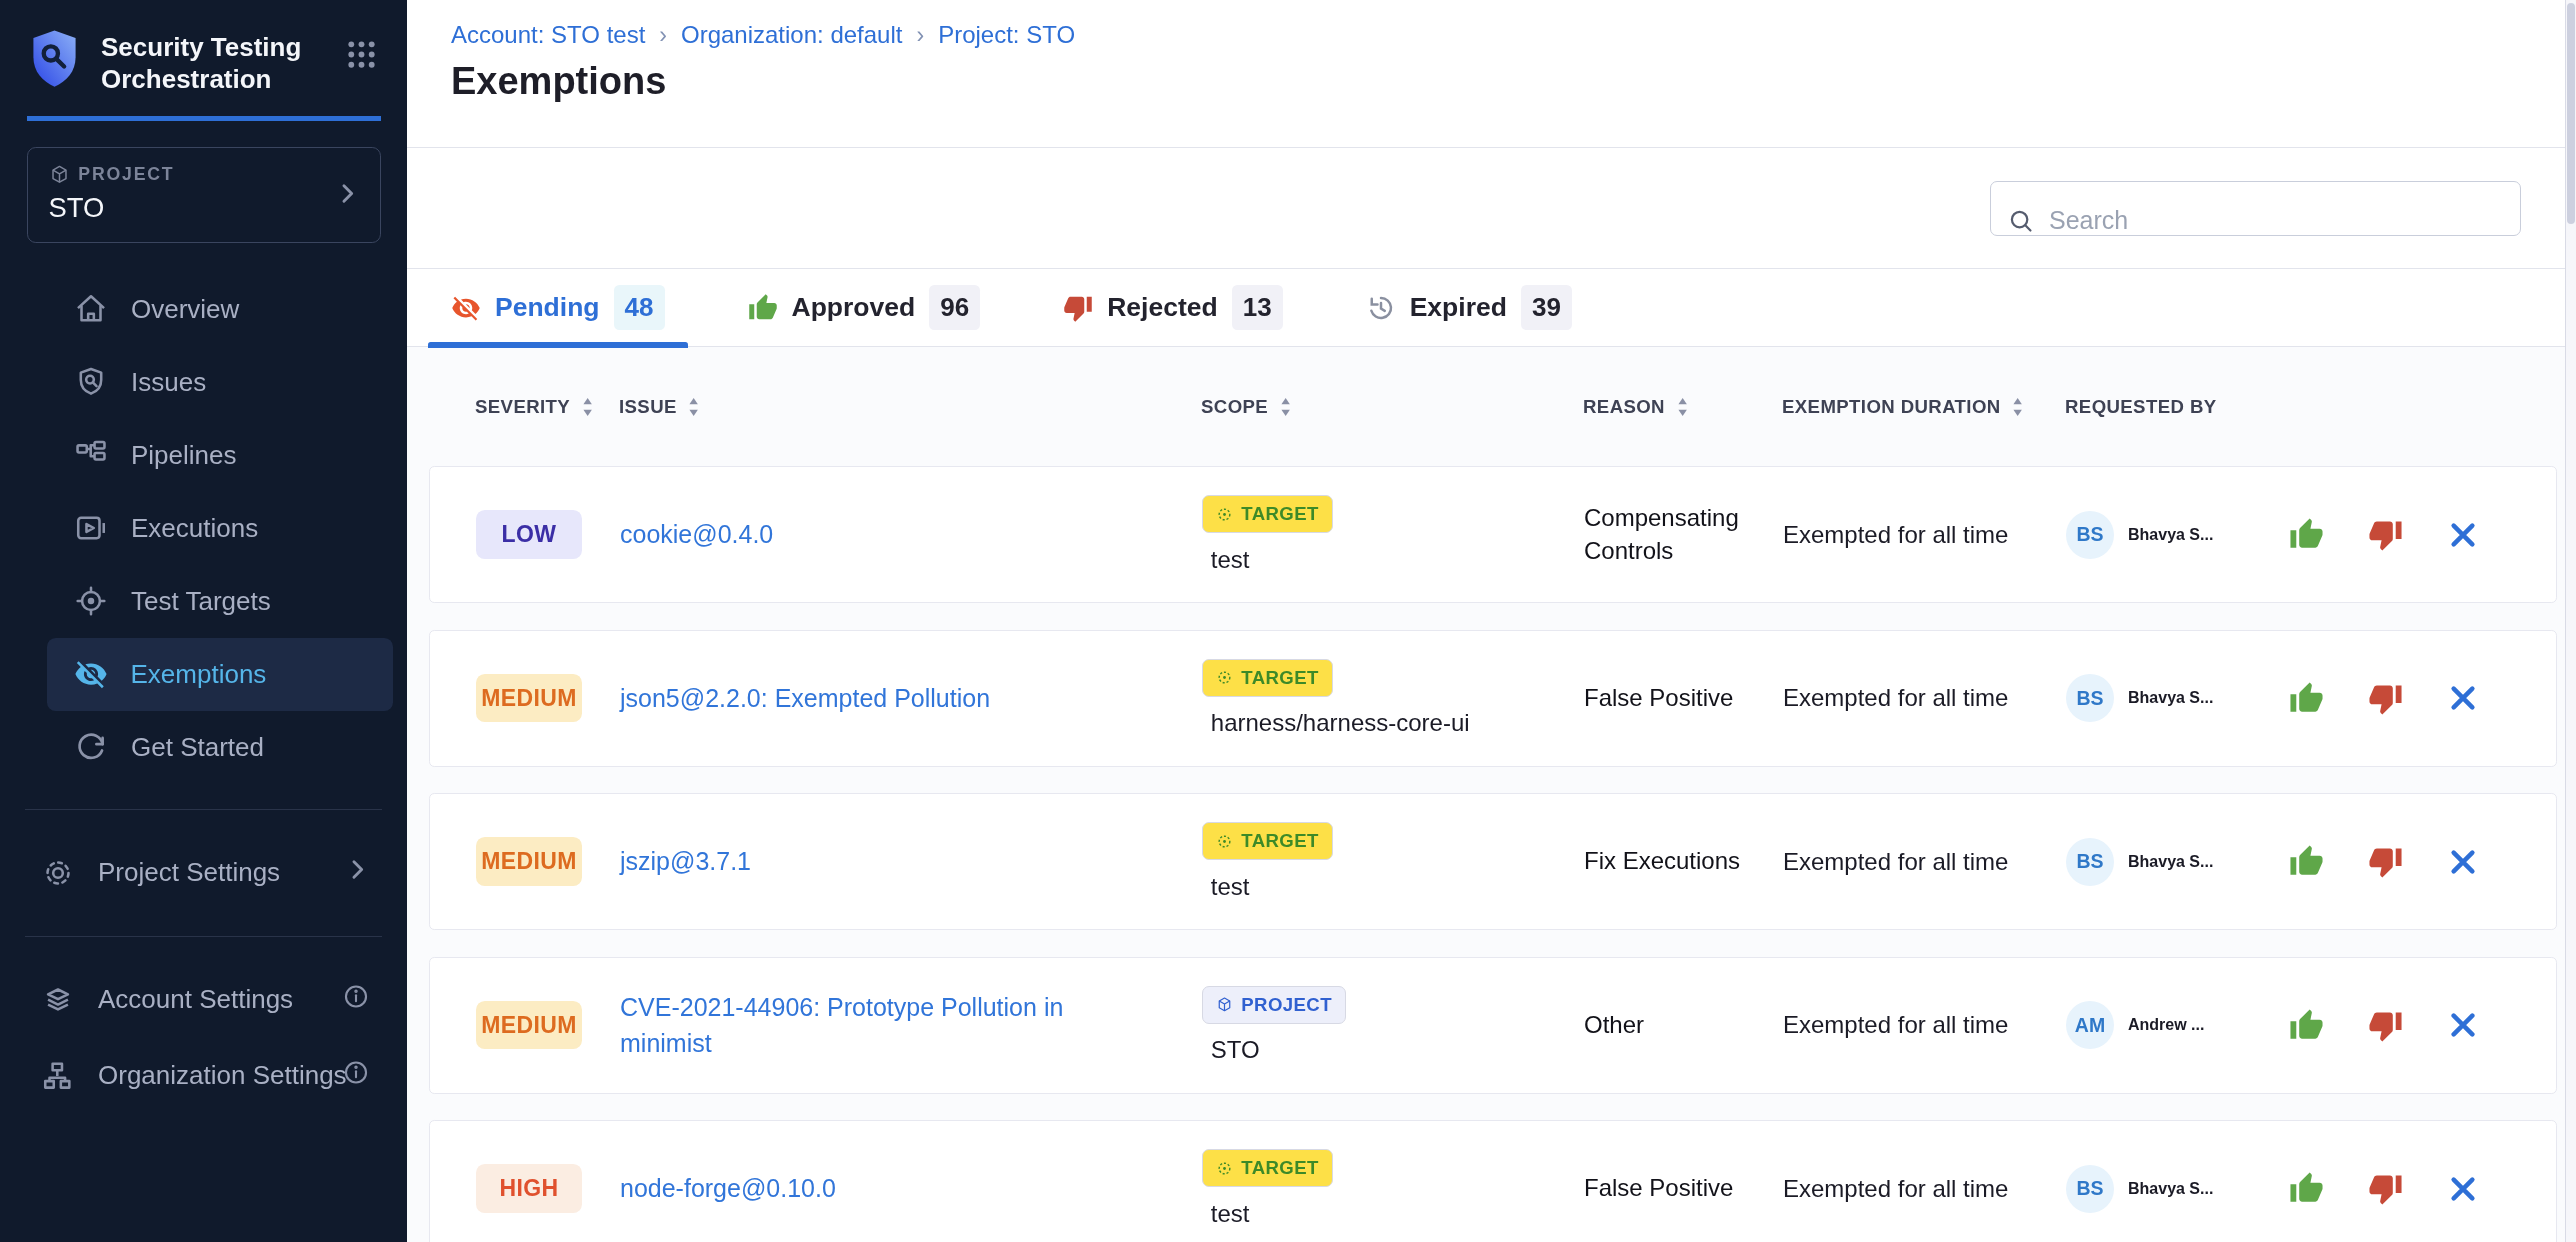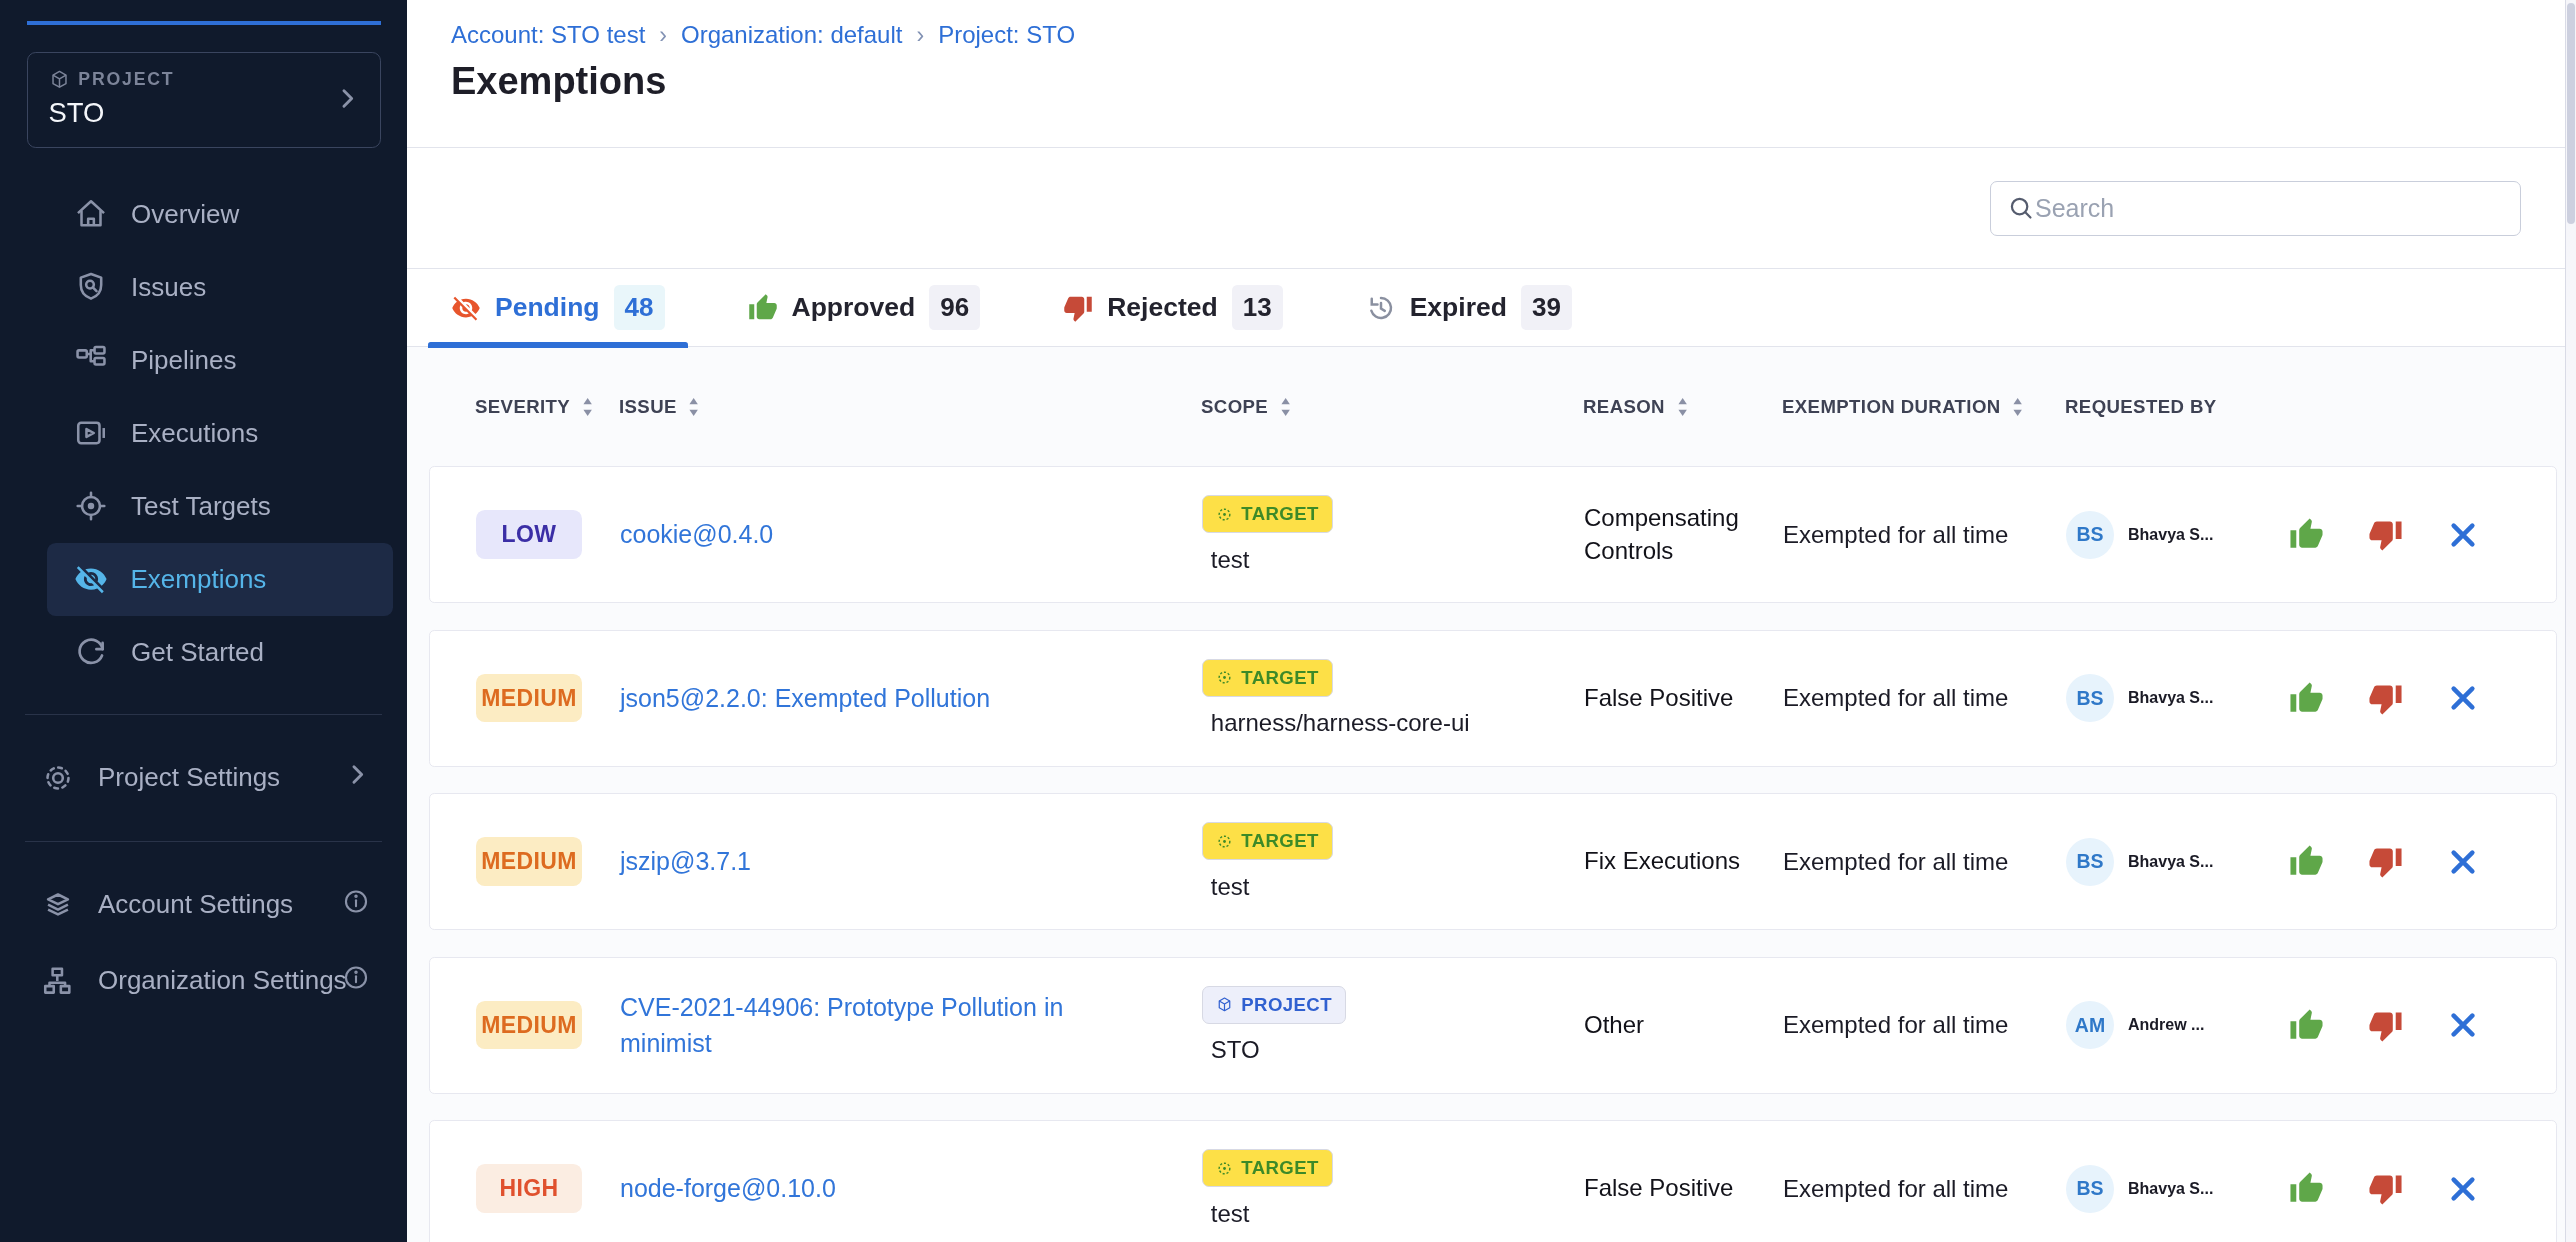--- a/index.html
+++ b/index.html
@@ -30,21 +30,21 @@
 
   
   .main { flex:1; display:flex; flex-direction:column; background:#fff; position:relative; }
   .page-header { height:148px; border-bottom:1.8px solid #E2E4EC; padding:21px 0 0 44px; }
   .breadcrumb { display:flex; align-items:center; gap:14px; font-size:24px; }
   .crumb { color:#2E6FD6; text-decoration:none; cursor:pointer; }
   .crumb-sep { color:#8292B4; font-size:23px; }
   .page-title { font-size:38px; font-weight:bold; color:#1E1E28; margin-top:10.6px; }
 
   .toolbar-row { height:121px; border-bottom:1.8px solid #E2E4EC; display:flex; align-items:center; justify-content:flex-end; padding-right:55px; }
-  .search-box { width:531px; height:55px; border:1.8px solid #C9CEDB; border-radius:7px; display:flex; align-items:center; padding:0 16px; background:#fff; }
+  .search-box { width:531px; height:55px; border:1.8px solid #C9CEDB; border-radius:7px; display:flex; align-items:flex-end; gap:14px; padding:0 16px; background:#fff; }
   .search-box input { border:none; outline:none; flex:1; font-size:25px; color:#394150; font-family:"Liberation Sans", sans-serif; }
   .search-box input::placeholder { color:#9AA2B2; }
 
   .tabs-row { height:78px; border-bottom:1.8px solid #E2E4EC; display:flex; align-items:stretch; padding-left:21px; }
   .tab { display:flex; align-items:center; gap:14px; padding:0 23px; margin-right:37px; position:relative; font-size:26.5px; font-weight:bold; color:#23232E; cursor:pointer; }
   .tab .count { min-width:51px; text-align:center; padding:7px 10.6px; border-radius:5.3px; background:#F1F1F7; font-size:26px; font-weight:bold; color:#23232E; }
   .tab.active { color:#2E6FD6; }
   .tab.active .count { background:#E9F6FA; color:#2E6FD6; }
   .tab.active::after { content:""; position:absolute; left:0; right:0; bottom:-1.8px; height:6.2px; background:#2E6FD6; border-radius:2.7px 2.7px 0 0; }
 
@@ -213,20 +213,33 @@
           <circle cx="12" cy="19" r="2"></circle>
           <circle cx="19" cy="19" r="2"></circle>
         </g>
       </symbol>
   </defs>
 </svg>
 
 <div class="root">
 
   <aside class="sidebar">
+    <div class="logo-row">
+      <svg class="logo-shield" viewBox="0 0 24 26">
+        <path d="M12 1l9.2 3.3v8.4c0 6.2-3.9 10.5-9.2 12.8C6.7 23.2 2.8 18.9 2.8 12.7V4.3z" fill="url(#shieldGrad)"></path>
+        <circle cx="10.4" cy="11" r="3.1" fill="none" stroke="#12203A" stroke-width="1.9"></circle>
+        <path d="m12.8 13.4 3.4 3.3" stroke="#12203A" stroke-width="1.9" stroke-linecap="round"></path>
+      </svg>
+      <div class="app-title">Security Testing Orchestration</div>
+      <span class="grid-icon">
+        <svg width="35" height="35" color="#8A92A8" viewBox="0 0 40 40">
+            <use href="#i-grid9"></use>
+          </svg>
+      </span>
+    </div>
     <div class="accent-bar"></div>
 
     <div class="project-card">
       <div class="proj-label">
         <svg width="21" height="21" color="#7C8499" viewBox="0 0 24 24">
             <use href="#i-cube"></use>
           </svg>
         <span>PROJECT</span>
       </div>
       <div class="proj-value">STO</div>

